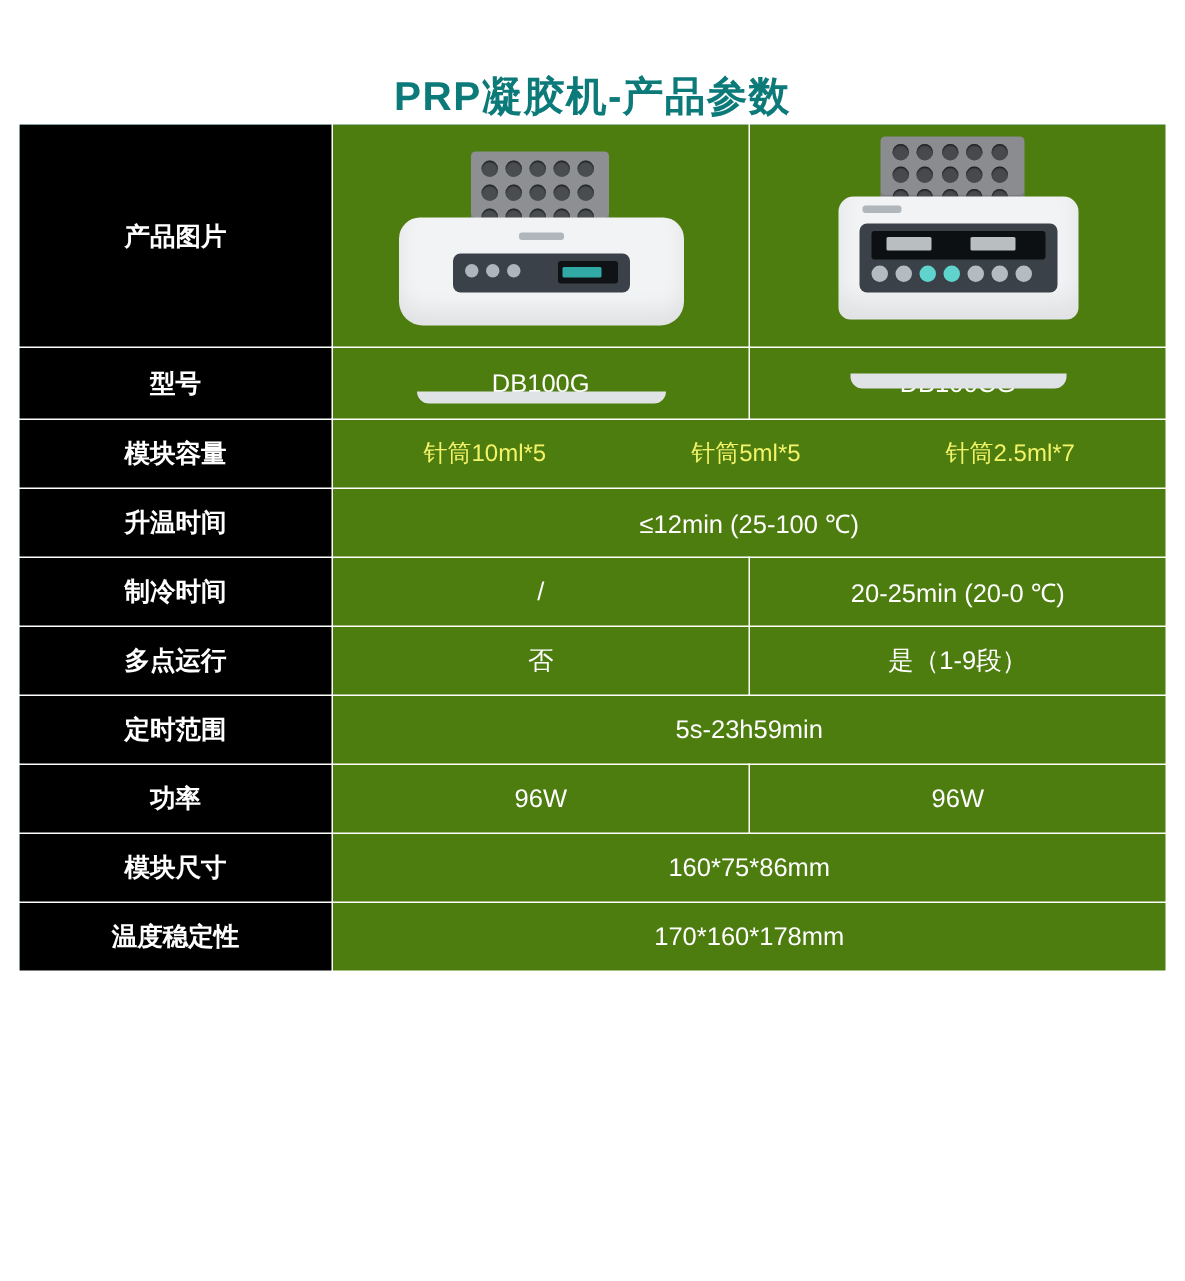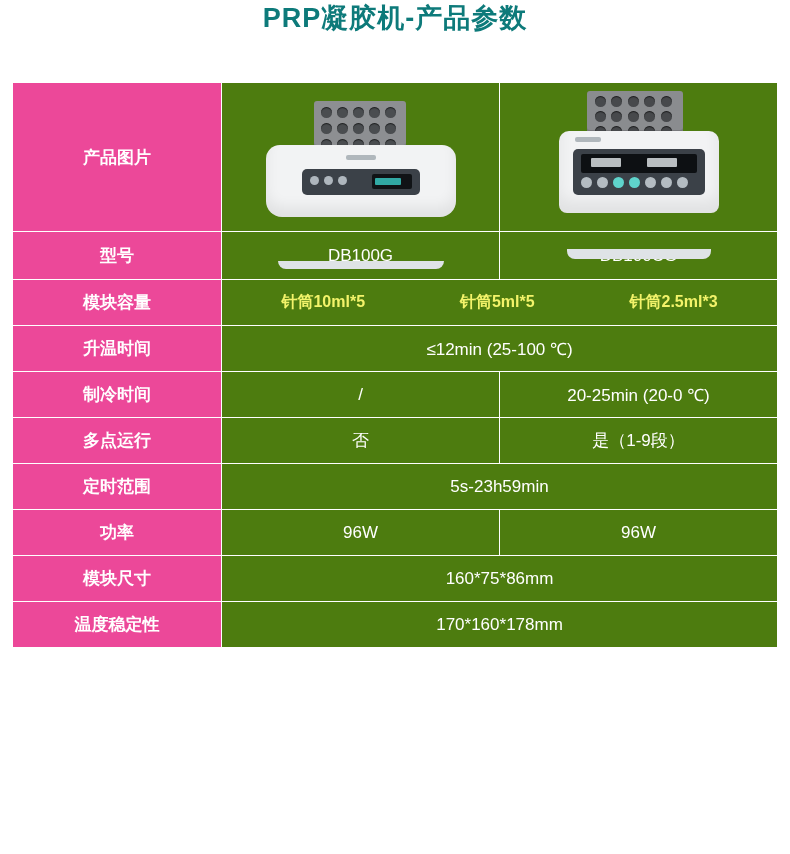--- a/index.html
+++ b/index.html
@@ -16,21 +16,21 @@
   .page {
     position: relative;
     width: 790px;
     height: 854px;
     background: #ffffff;
     box-sizing: border-box;
   }
   .title-bar {
     height: 82px;
     display: flex;
-    align-items: flex-start;
+    align-items: flex-end;
     justify-content: center;
     background: #ffffff;
   }
   .title-text {
     font-size: 27px;
     font-weight: bold;
     color: #0d7a7a;
     letter-spacing: 1px;
   }
   table.spec {
@@ -45,42 +45,41 @@
     color: #ffffff;
     font-size: 17px;
     text-align: center;
     vertical-align: middle;
     padding: 0;
   }
   td.label {
     width: 208px;
     font-weight: bold;
     font-size: 18px;
-    background: #ec4899;
+    background: #000000;
   }
   td.val {
     background: #4d7c0f;
     font-size: 16px;
     font-weight: normal;
   }
   tr.row-img td {
     height: 148px;
   }
   tr.row-std td {
     height: 45px;
   }
   tr.row-tall td {
     height: 47px;
   }
   .capacity-cell {
     display: flex;
     align-items: center;
     justify-content: space-around;
     padding: 0 12px;
-    font-weight: bold;
   }
   .capacity-item {
     color: #f3f36a;
     font-size: 16px;
     white-space: nowrap;
   }
   
   .device-wrap {
     display: flex;
     align-items: flex-end;
@@ -408,21 +407,21 @@
         <td class="val">DB100CG</td>
       </tr>
 
 
       <tr class="row-std">
         <td class="label">模块容量</td>
         <td class="val" colspan="2">
           <div class="capacity-cell">
             <span class="capacity-item">针筒10ml*5</span>
             <span class="capacity-item">针筒5ml*5</span>
-            <span class="capacity-item">针筒2.5ml*3</span>
+            <span class="capacity-item">针筒2.5ml*7</span>
           </div>
         </td>
       </tr>
 
 
 
       <tr class="row-std">
         <td class="label">升温时间</td>
         <td class="val" colspan="2">≤12min (25-100 ℃)</td>
       </tr>

